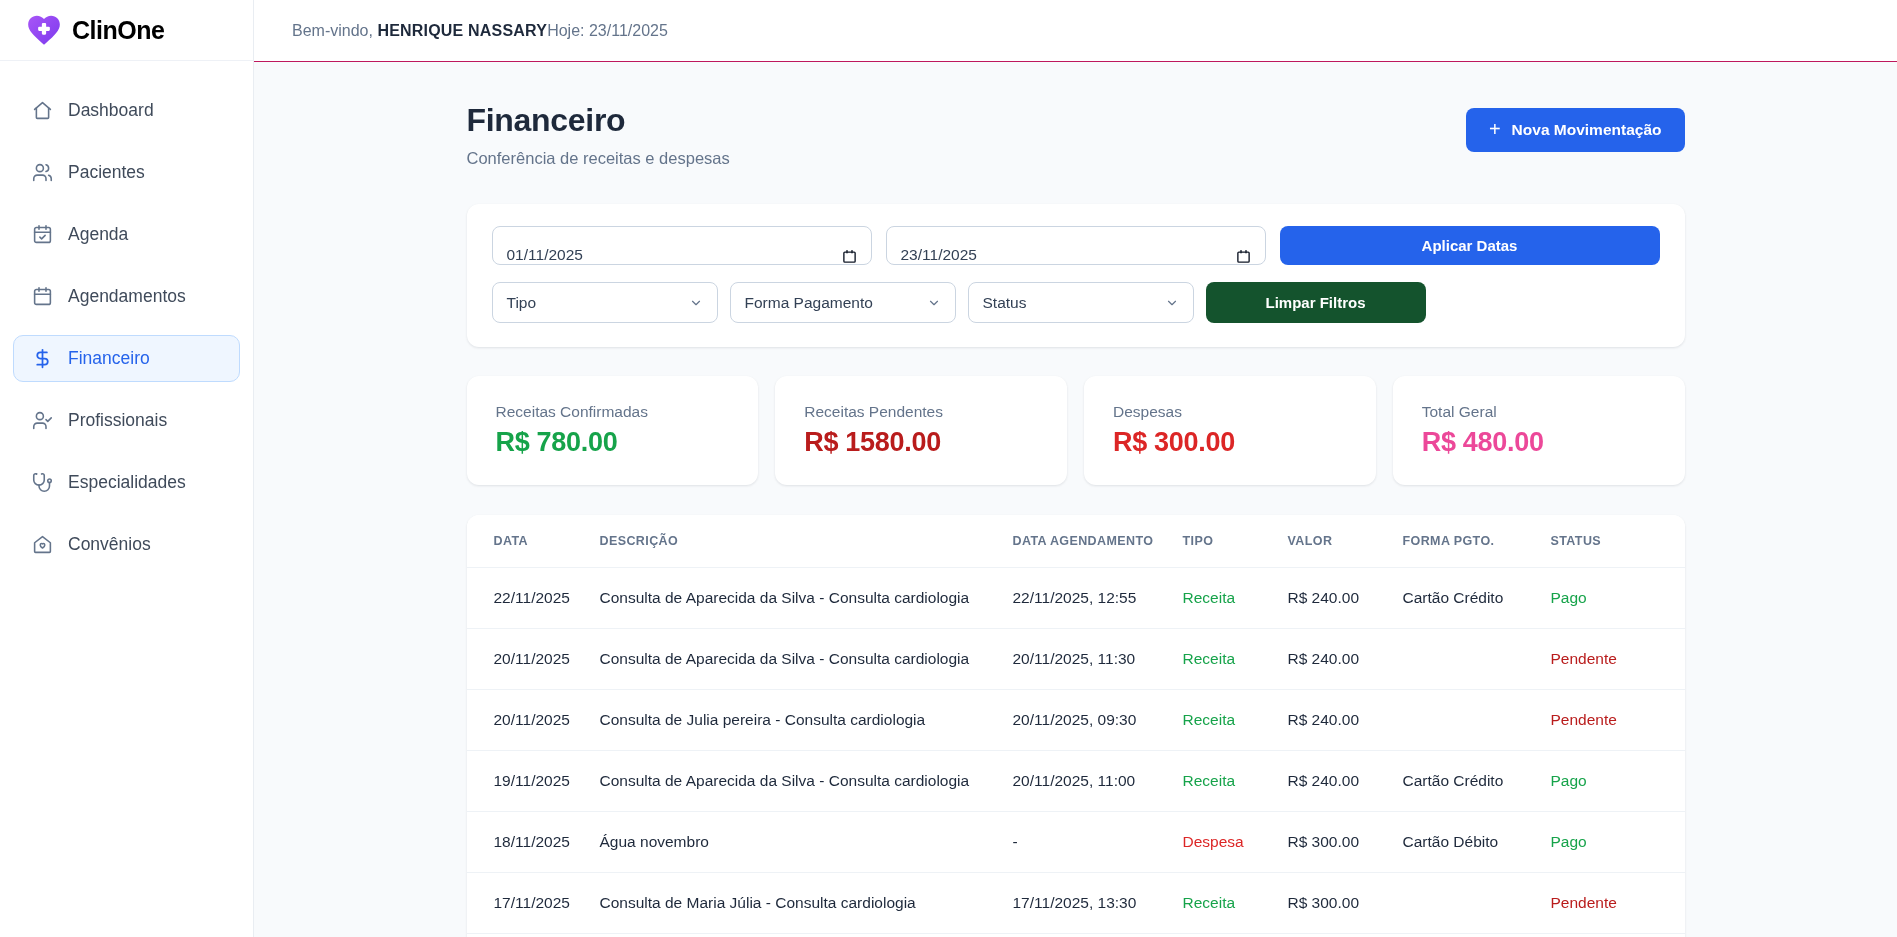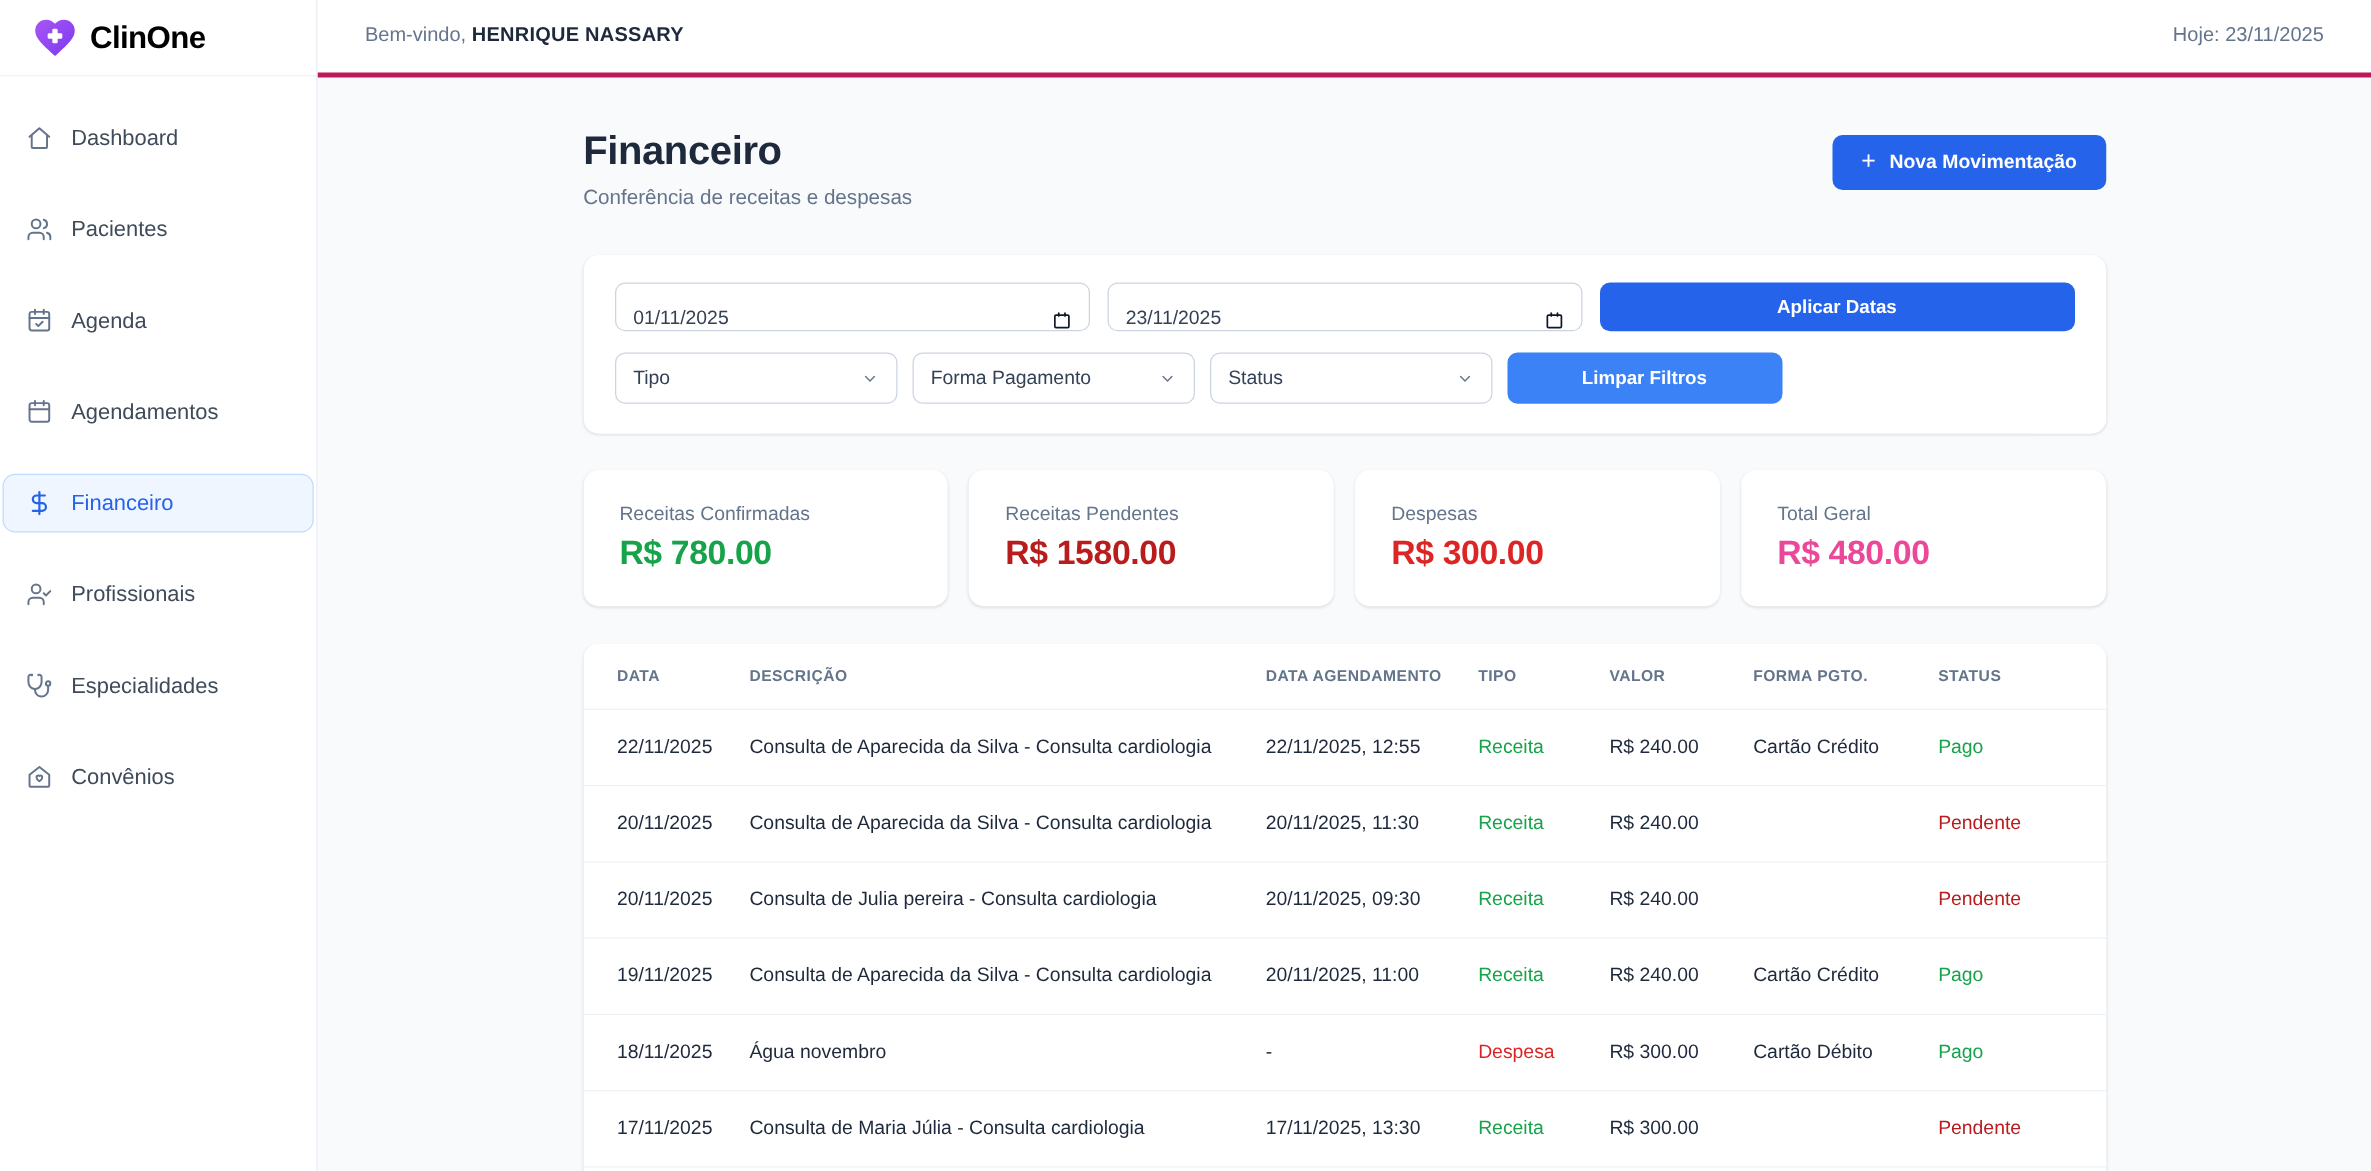--- a/index.html
+++ b/index.html
@@ -13,39 +13,39 @@
   
   .sidebar {
     width:254px; flex-shrink:0; background:#ffffff;
     border-right:1px solid #e9edf2; height:100%;
   }
   .logo-row {
     height:61px; display:flex; align-items:center; gap:9px;
     padding:0 25px; border-bottom:1px solid #eef1f6;
   }
   .logo-text { font-size:25px; font-weight:bold; color:#000000; letter-spacing:-0.5px; }
-  .nav { padding:26px 2px; display:flex; flex-direction:column; gap:26px; }
+  .nav { padding:26px 13px; display:flex; flex-direction:column; gap:15px; }
   .nav-item {
     display:flex; align-items:center; gap:15px;
     padding:12px 18px; border-radius:10px;
     border:1px solid transparent;
     font-size:17.5px; font-weight:500; color:#3f4a5a;
     cursor:pointer;
   }
   .nav-item svg { stroke:#64748b; }
   .nav-item.active {
     background:#eff6ff; border-color:#bfdbfe; color:#2563eb;
   }
   .nav-item.active svg { stroke:#2563eb; }
   
   .main { flex:1; display:flex; flex-direction:column; height:100%; overflow:hidden; }
   .topbar {
     height:62px; flex-shrink:0; background:#ffffff;
-    border-bottom:4px solid #be185d;
-    display:flex; align-items:center; justify-content:space-between;
+    border-bottom:1px solid #be185d;
+    display:flex; align-items:center; justify-content:flex-start;
     padding:0 38px;
   }
   .welcome { font-size:16px; color:#64748b; }
   .welcome b { color:#1e293b; font-weight:bold; letter-spacing:0.2px; }
   .today { font-size:16px; color:#64748b; }
   .content { width:1218px; margin:0 auto; padding-top:40px; }
   
   .page-head { display:flex; justify-content:space-between; align-items:flex-start; margin-bottom:36px; }
   .page-title { font-size:32px; font-weight:bold; color:#1e293b; letter-spacing:-0.3px; }
   .page-subtitle { font-size:16.5px; color:#64748b; margin-top:10px; }
@@ -68,21 +68,21 @@
     display:flex; align-items:flex-end; justify-content:space-between;
     padding:0 14px; font-size:15.5px; color:#334155; background:#fff; cursor:text;
   }
   .btn-apply { background:#2563eb; color:#fff; font-size:15px; height:39px; }
   .filter-row2 { display:flex; gap:12px; }
   .select-like {
     width:226px; height:41px; border:1px solid #cbd5e1; border-radius:8px;
     display:flex; align-items:center; justify-content:space-between;
     padding:0 14px; font-size:15.5px; color:#334155; background:#fff; cursor:pointer;
   }
-  .btn-clear { background:#3b82f6; color:#fff; font-size:15px; width:220px; height:41px; }
+  .btn-clear { background:#14532d; color:#fff; font-size:15px; width:220px; height:41px; }
   
   .summary-grid { display:grid; grid-template-columns:repeat(4,1fr); gap:17px; margin-bottom:30px; }
   .summary-card { padding:27px 29px; }
   .summary-label { font-size:15.5px; color:#64748b; }
   .summary-value { font-size:27px; font-weight:bold; margin-top:6px; letter-spacing:-0.3px; }
   [data-color="green"]  { color:#16a34a; }
   [data-color="orange"] { color:#b91c1c; }
   [data-color="red"]    { color:#dc2626; }
   [data-color="dark"]   { color:#ec4899; }
   

